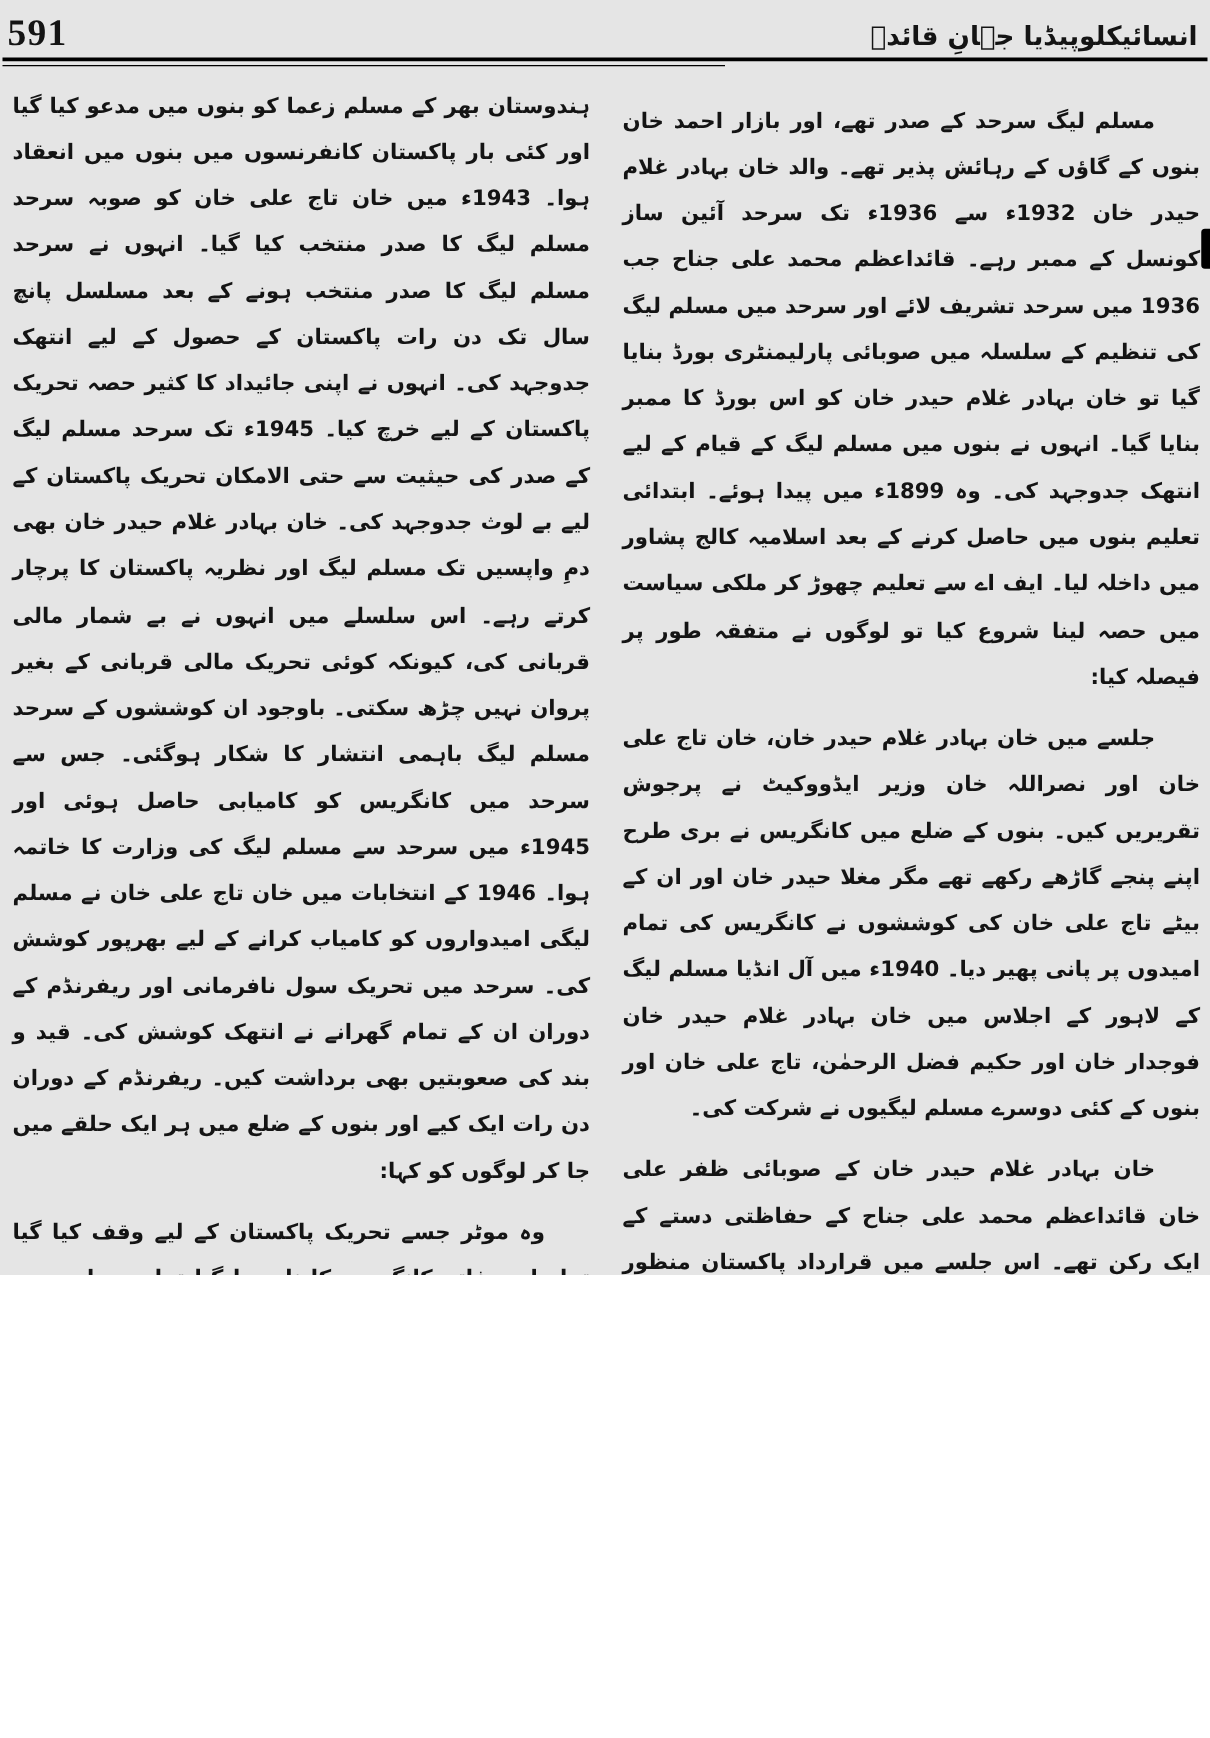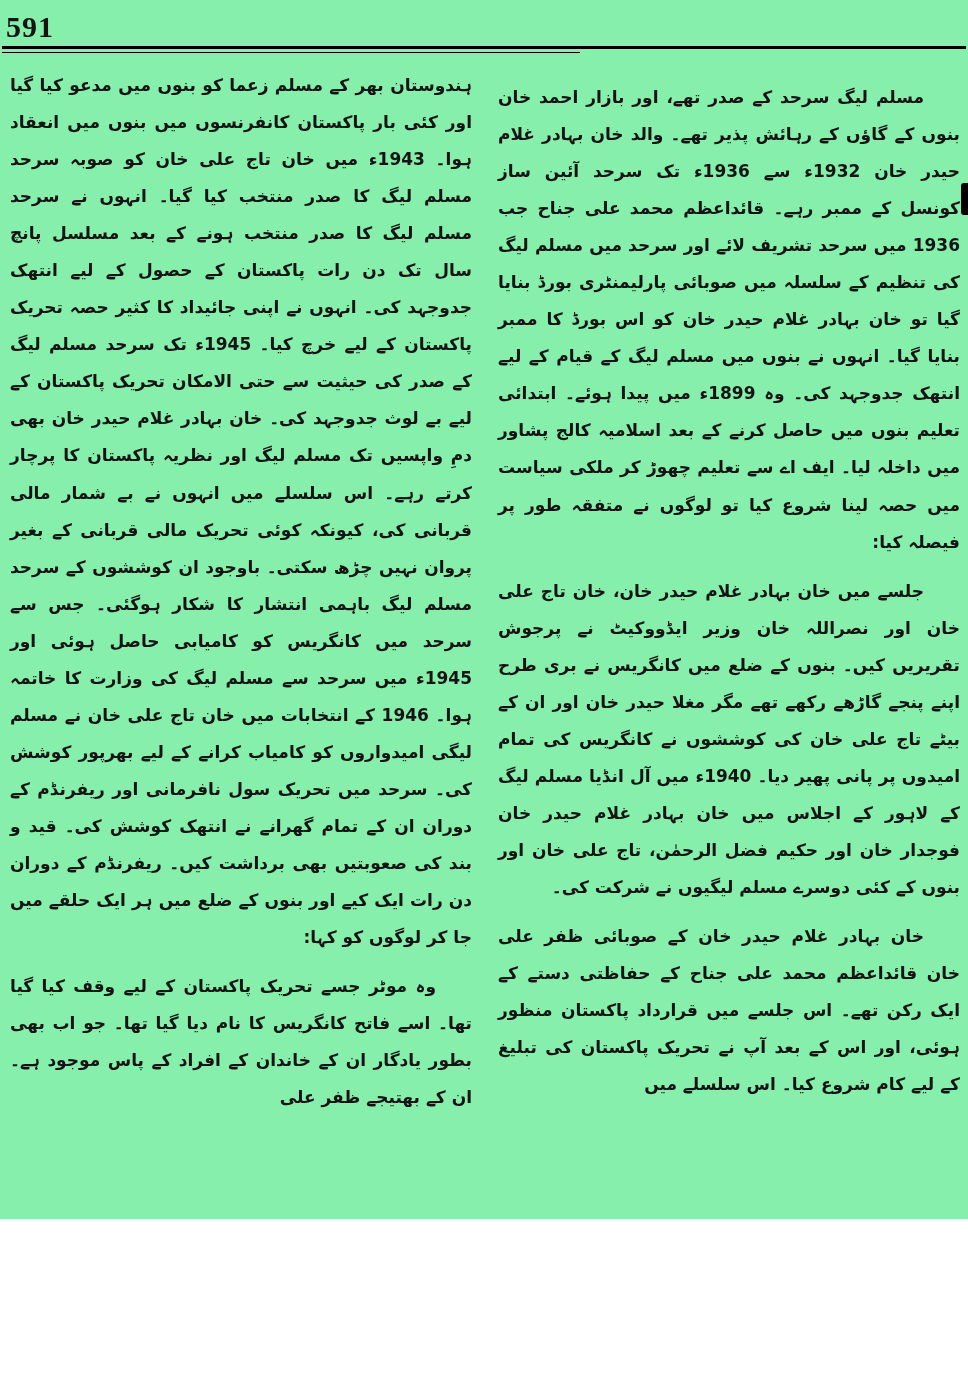--- a/index.html
+++ b/index.html
@@ -1,20 +1,20 @@
 <!DOCTYPE html>
 <html lang="ur"><head>
 <meta charset="utf-8">
 <style>
   html, body { margin: 0; padding: 0; background: #ffffff; }
   .page {
     position: relative;
     width: 968px;
-    height: 1219px;
-    background: #86efac;
+    height: 1020px;
+    background: #e5e5e5;
     color: #141414;
     font-family: "DejaVu Sans", sans-serif;
     overflow: hidden;
     box-sizing: border-box;
   }
   
   .header-bar {
     display: flex;
     justify-content: space-between;
     align-items: flex-end;
@@ -78,20 +78,21 @@
     border-radius: 3px 0 0 3px;
   }
 </style>
 </head>
 <body>
 
 <div class="page">
 
   <div class="header-bar">
     <div class="page-number">591</div>
+    <div class="book-title">انسائیکلوپیڈیا جہانِ قائدؒ</div>
   </div>
 
   <div class="rule-thick"></div>
   <div class="rule-thin"></div>
 
   <main class="columns">
 
     <section class="col">
       <p class="para indent">مسلم لیگ سرحد کے صدر تھے، اور بازار احمد خان بنوں کے گاؤں کے رہائش پذیر تھے۔ والد خان بہادر غلام حیدر خان 1932ء سے 1936ء تک سرحد آئین ساز کونسل کے ممبر رہے۔ قائداعظم محمد علی جناح جب 1936 میں سرحد تشریف لائے اور سرحد میں مسلم لیگ کی تنظیم کے سلسلہ میں صوبائی پارلیمنٹری بورڈ بنایا گیا تو خان بہادر غلام حیدر خان کو اس بورڈ کا ممبر بنایا گیا۔ انہوں نے بنوں میں مسلم لیگ کے قیام کے لیے انتھک جدوجہد کی۔ وہ 1899ء میں پیدا ہوئے۔ ابتدائی تعلیم بنوں میں حاصل کرنے کے بعد اسلامیہ کالج پشاور میں داخلہ لیا۔ ایف اے سے تعلیم چھوڑ کر ملکی سیاست میں حصہ لینا شروع کیا تو لوگوں نے متفقہ طور پر فیصلہ کیا:</p>
       <p class="para indent">جلسے میں خان بہادر غلام حیدر خان، خان تاج علی خان اور نصراللہ خان وزیر ایڈووکیٹ نے پرجوش تقریریں کیں۔ بنوں کے ضلع میں کانگریس نے بری طرح اپنے پنجے گاڑھے رکھے تھے مگر مغلا حیدر خان اور ان کے بیٹے تاج علی خان کی کوششوں نے کانگریس کی تمام امیدوں پر پانی پھیر دیا۔ 1940ء میں آل انڈیا مسلم لیگ کے لاہور کے اجلاس میں خان بہادر غلام حیدر خان فوجدار خان اور حکیم فضل الرحمٰن، تاج علی خان اور بنوں کے کئی دوسرے مسلم لیگیوں نے شرکت کی۔</p>

